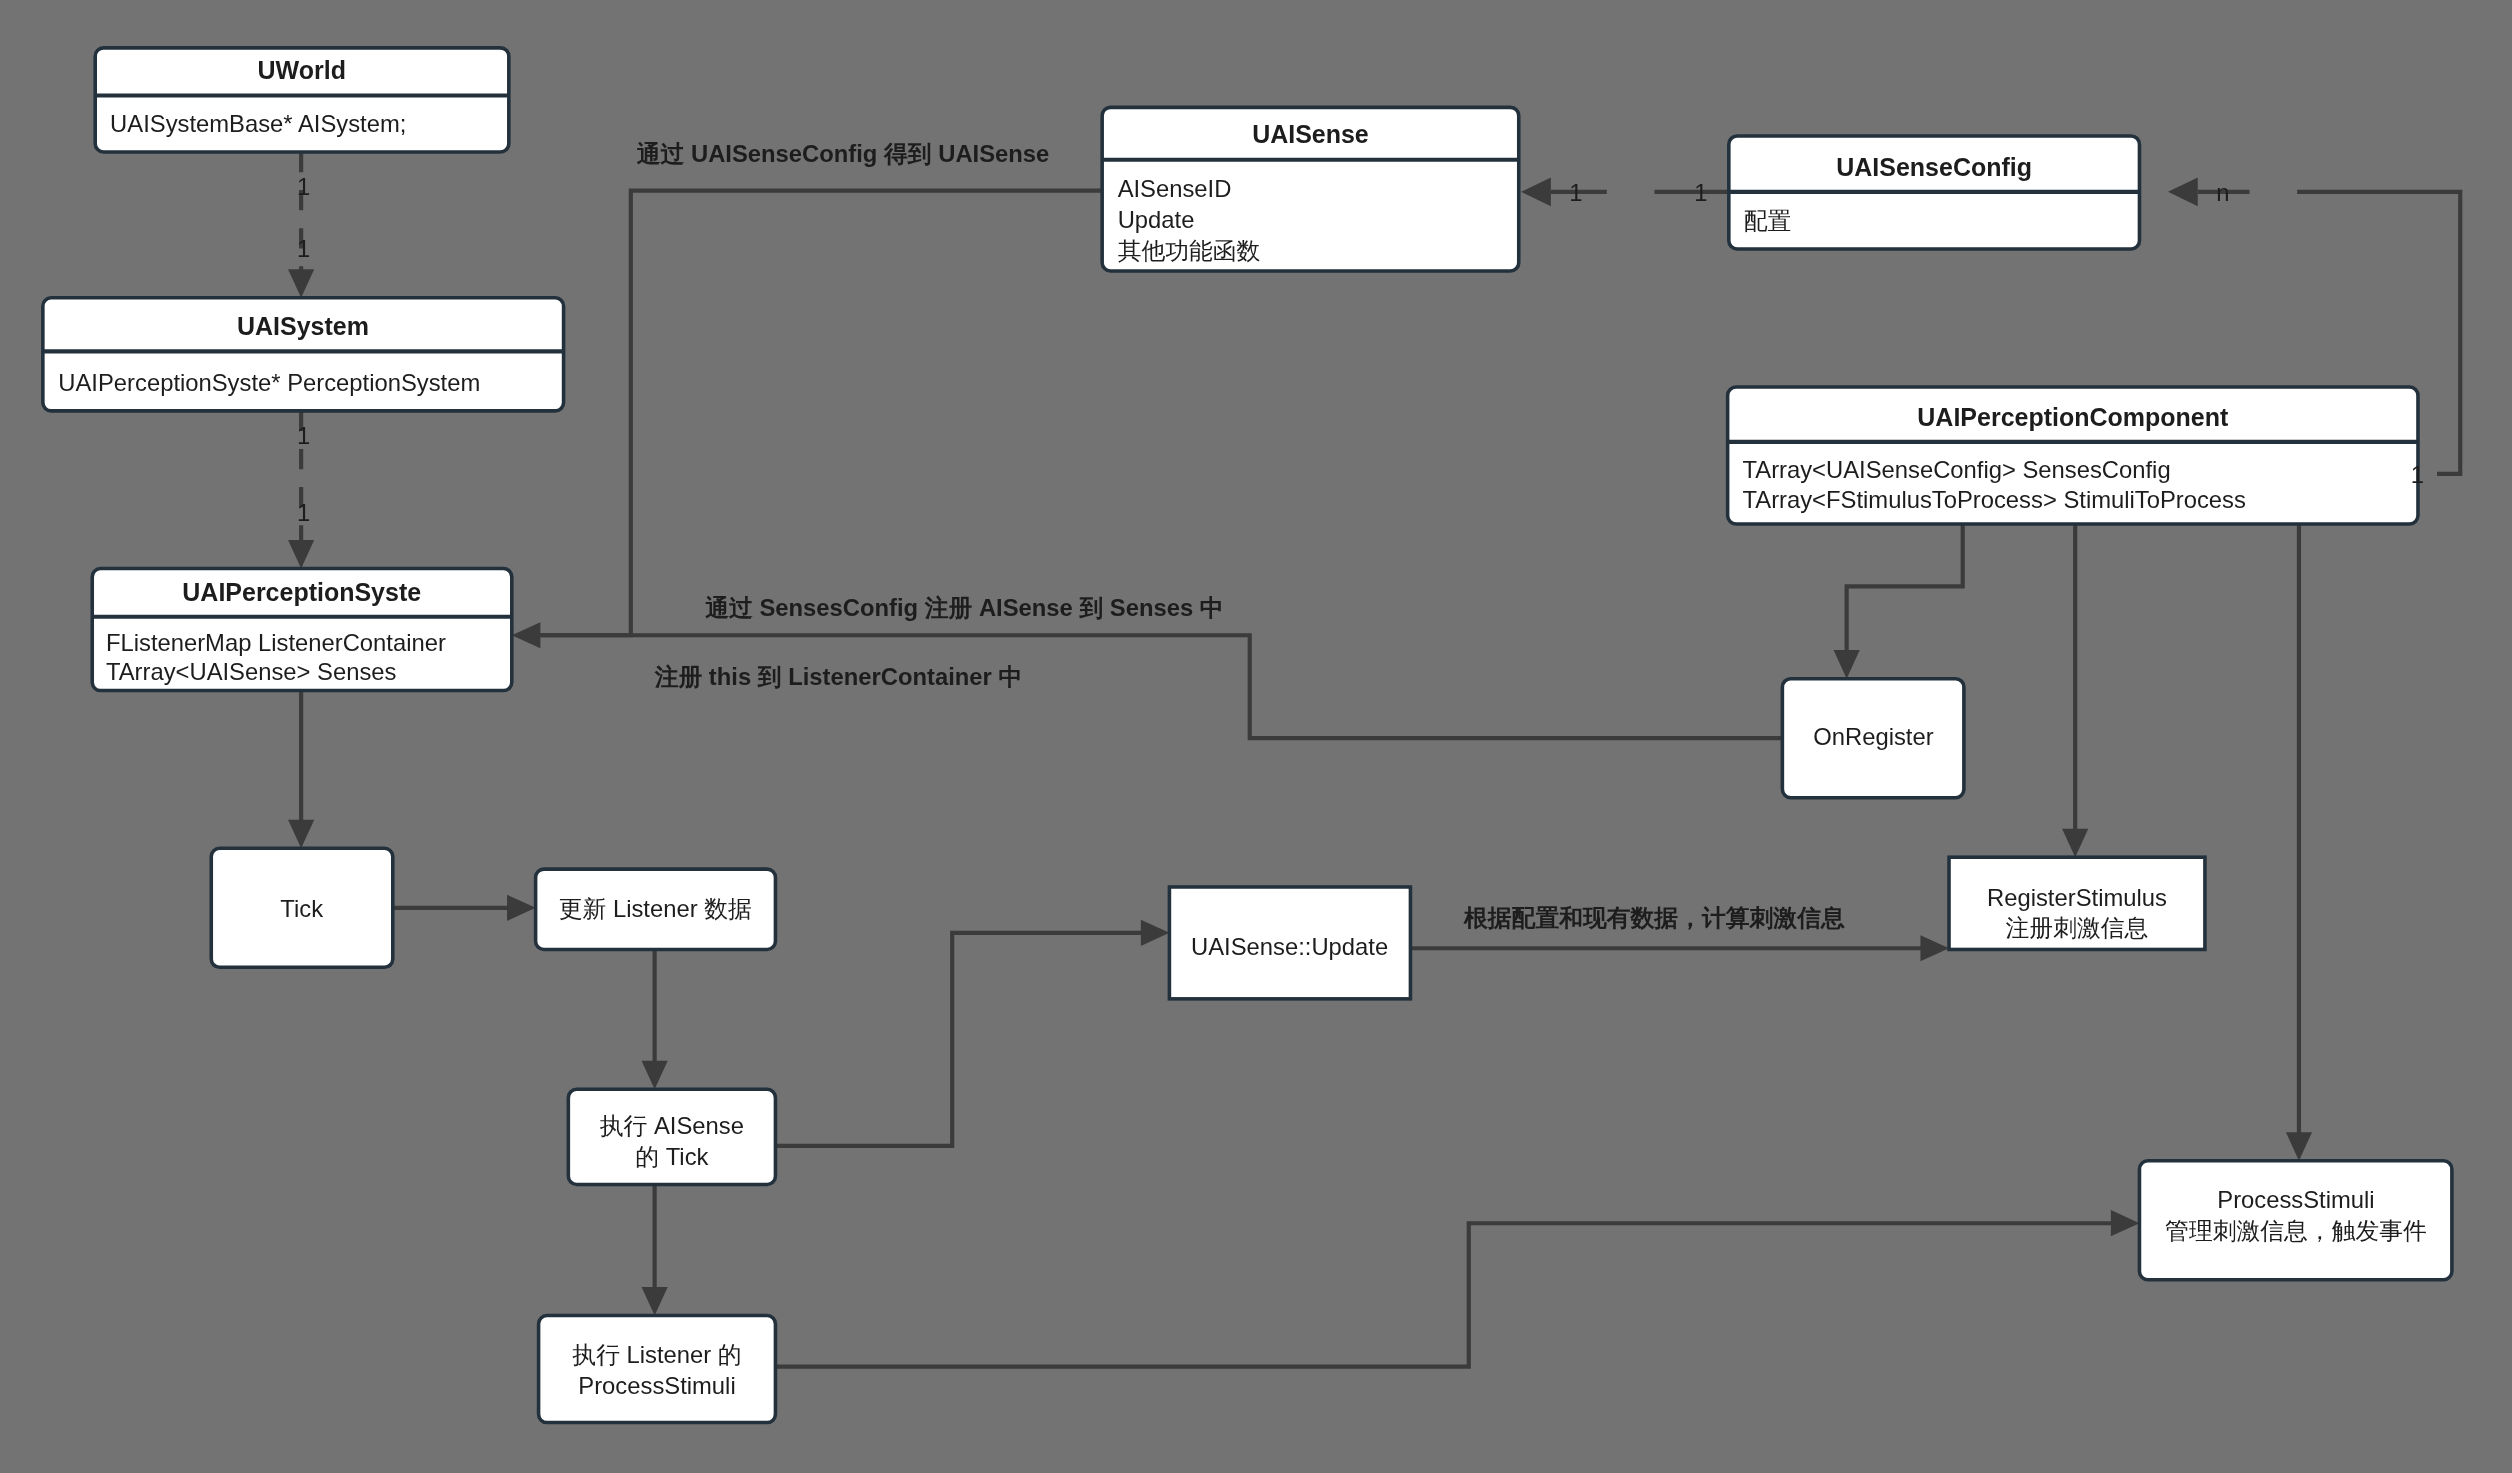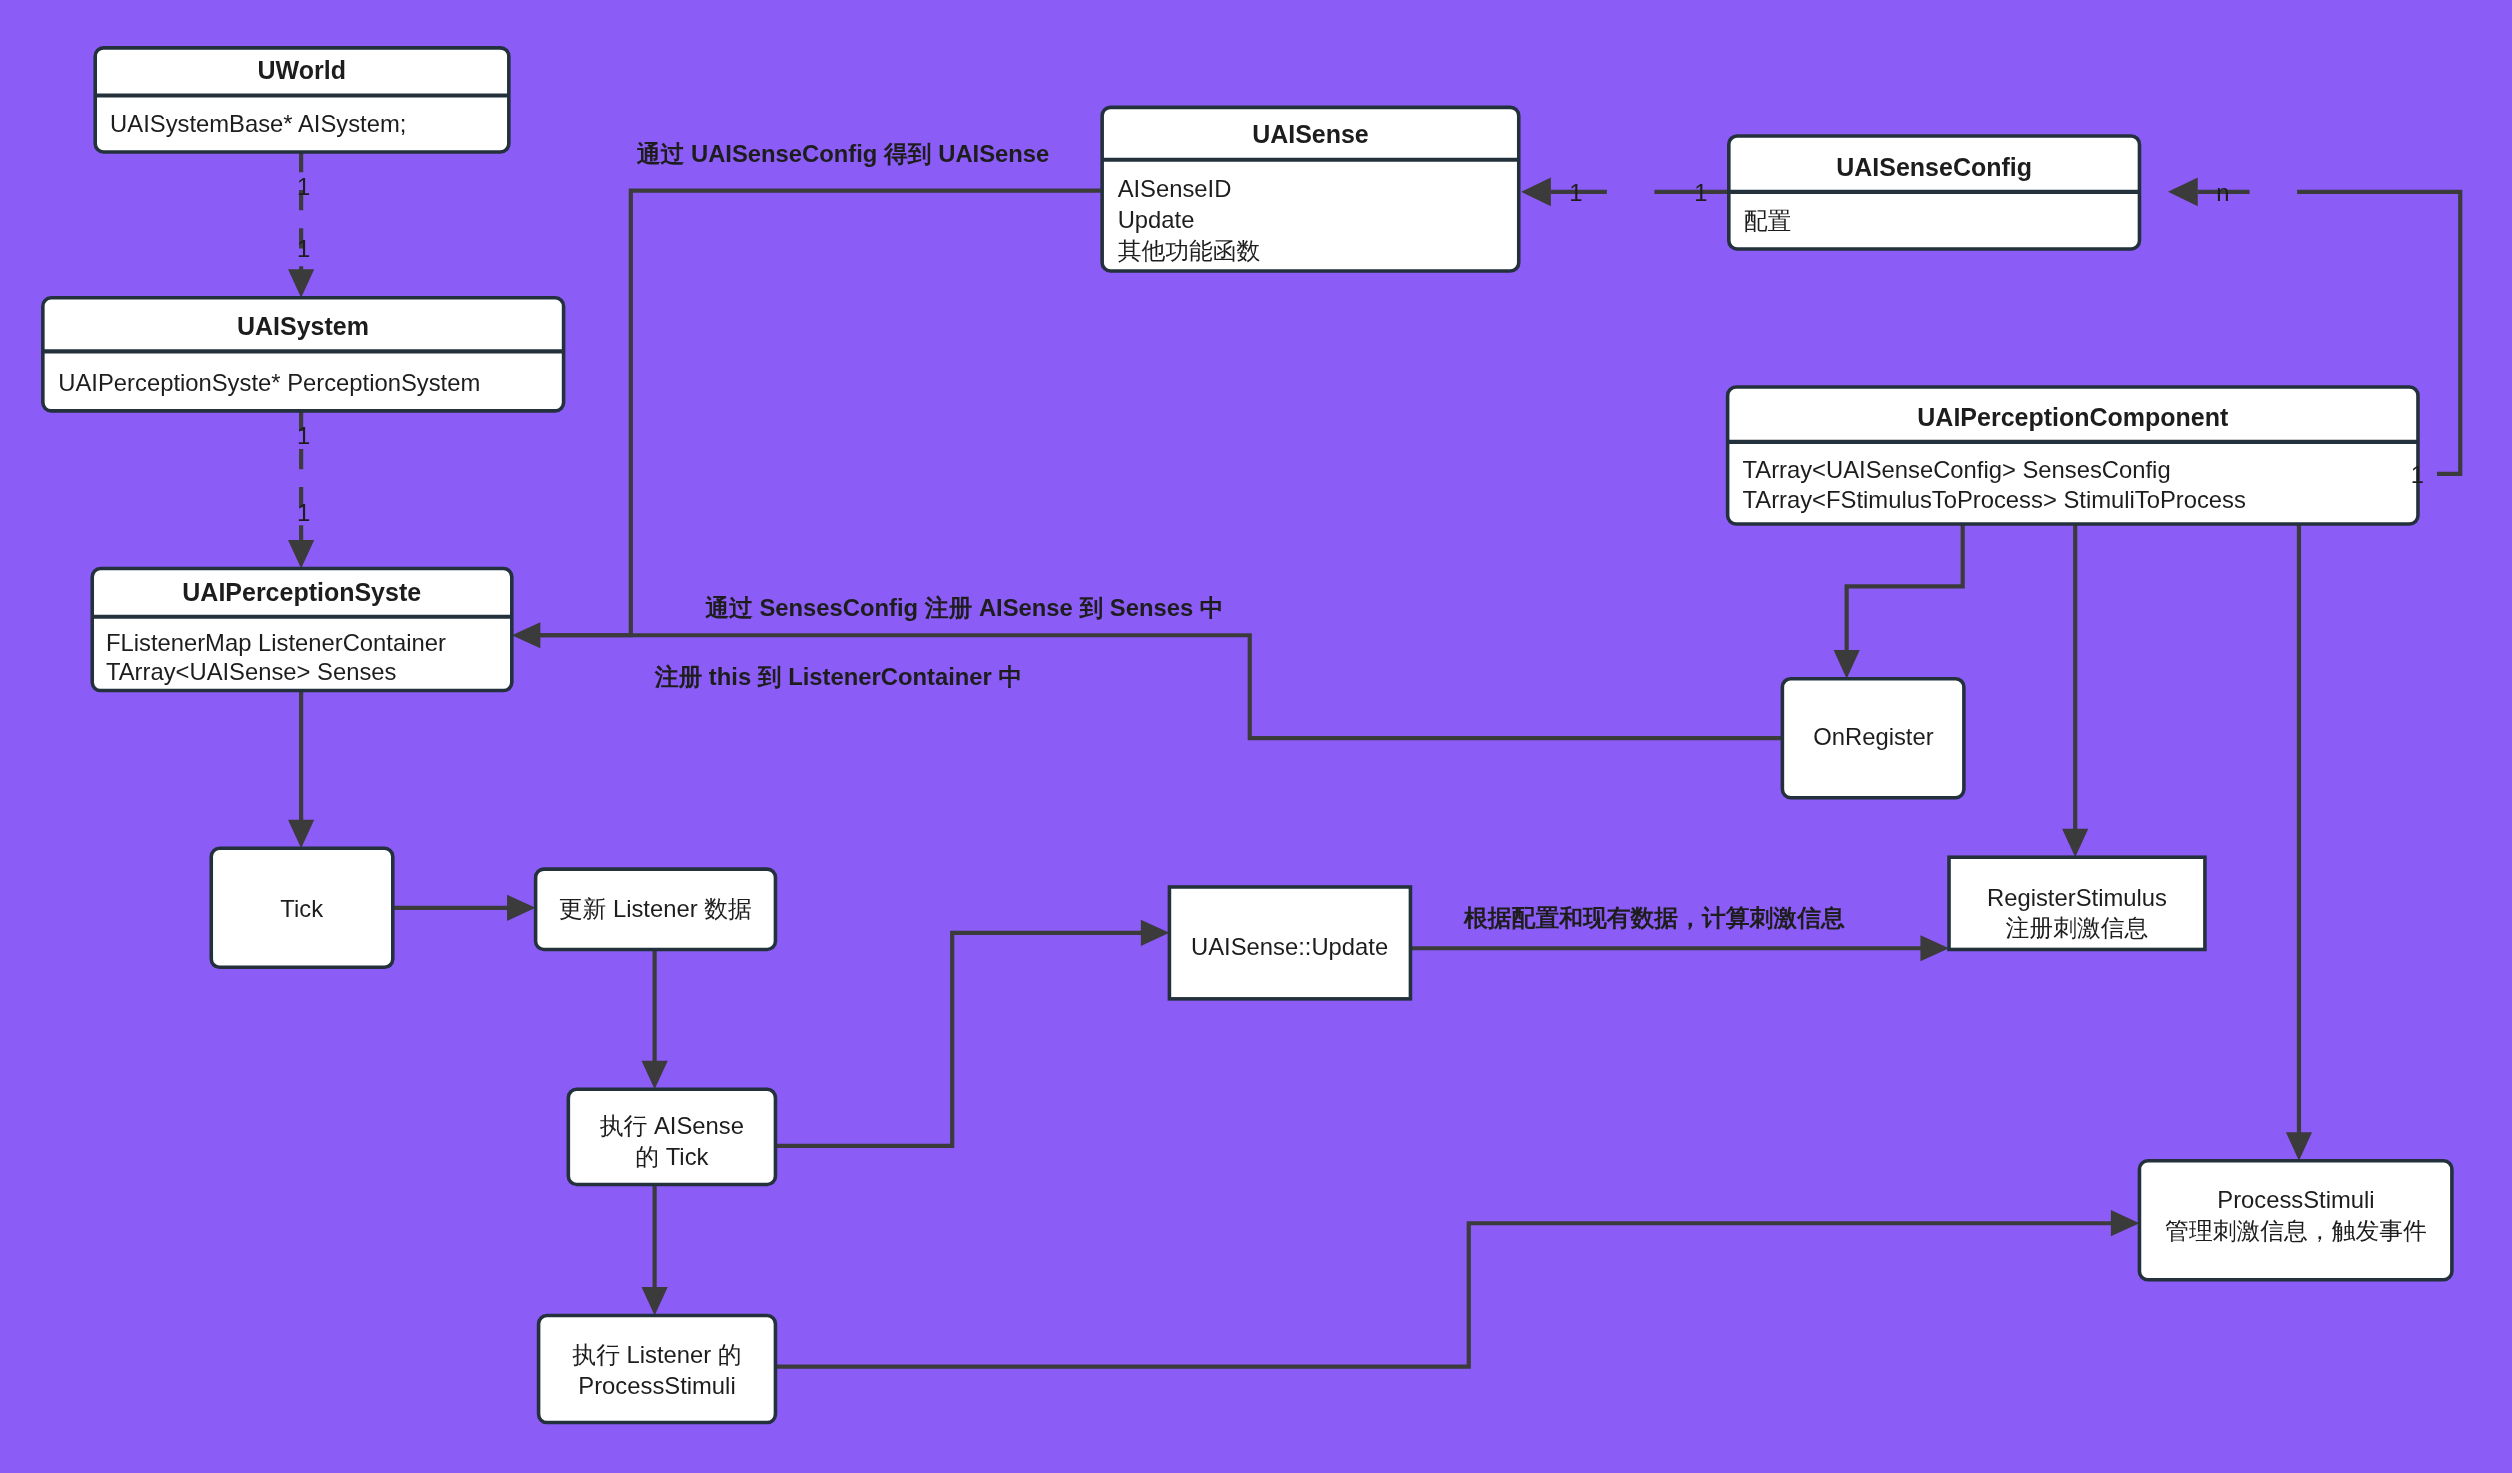--- a/index.html
+++ b/index.html
@@ -1,17 +1,17 @@
 <!DOCTYPE html>
 <html style="font-size:9.5px"><head>
 <meta charset="utf-8">
 <style>
   html,body{margin:0;padding:0;background:#ffffff;}
   body{font-family:"Liberation Sans","DejaVu Sans",sans-serif;}
-  #diagram-root{position:relative;width:2512px;height:1474px;background:#8b5cf6;overflow:hidden;}
+  #diagram-root{position:relative;width:2512px;height:1474px;background:#737373;overflow:hidden;}
   svg.canvas{position:absolute;left:0;top:0;width:2512px;height:1474px;}
   .bx{fill:#ffffff;stroke:#23313d;stroke-width:6;}
   .bx-sharp{fill:#ffffff;stroke:#23313d;stroke-width:6;}
   .divider{stroke:#23313d;stroke-width:7;}
   .edge{stroke:#3b3b3b;stroke-width:7;fill:none;stroke-linecap:butt;stroke-linejoin:miter;}
   .edge-dash{stroke:#3b3b3b;stroke-width:7;fill:none;stroke-dasharray:34 30;}
   .arrowhead{fill:#3b3b3b;stroke:none;}
   text{fill:#1d1d1d;}
   .t-title{font-family:"Liberation Sans","DejaVu Sans",sans-serif;font-weight:bold;font-size:42px;text-anchor:middle;}
   .t-attr{font-family:"Liberation Sans","DejaVu Sans",sans-serif;font-weight:normal;font-size:40px;text-anchor:start;}

